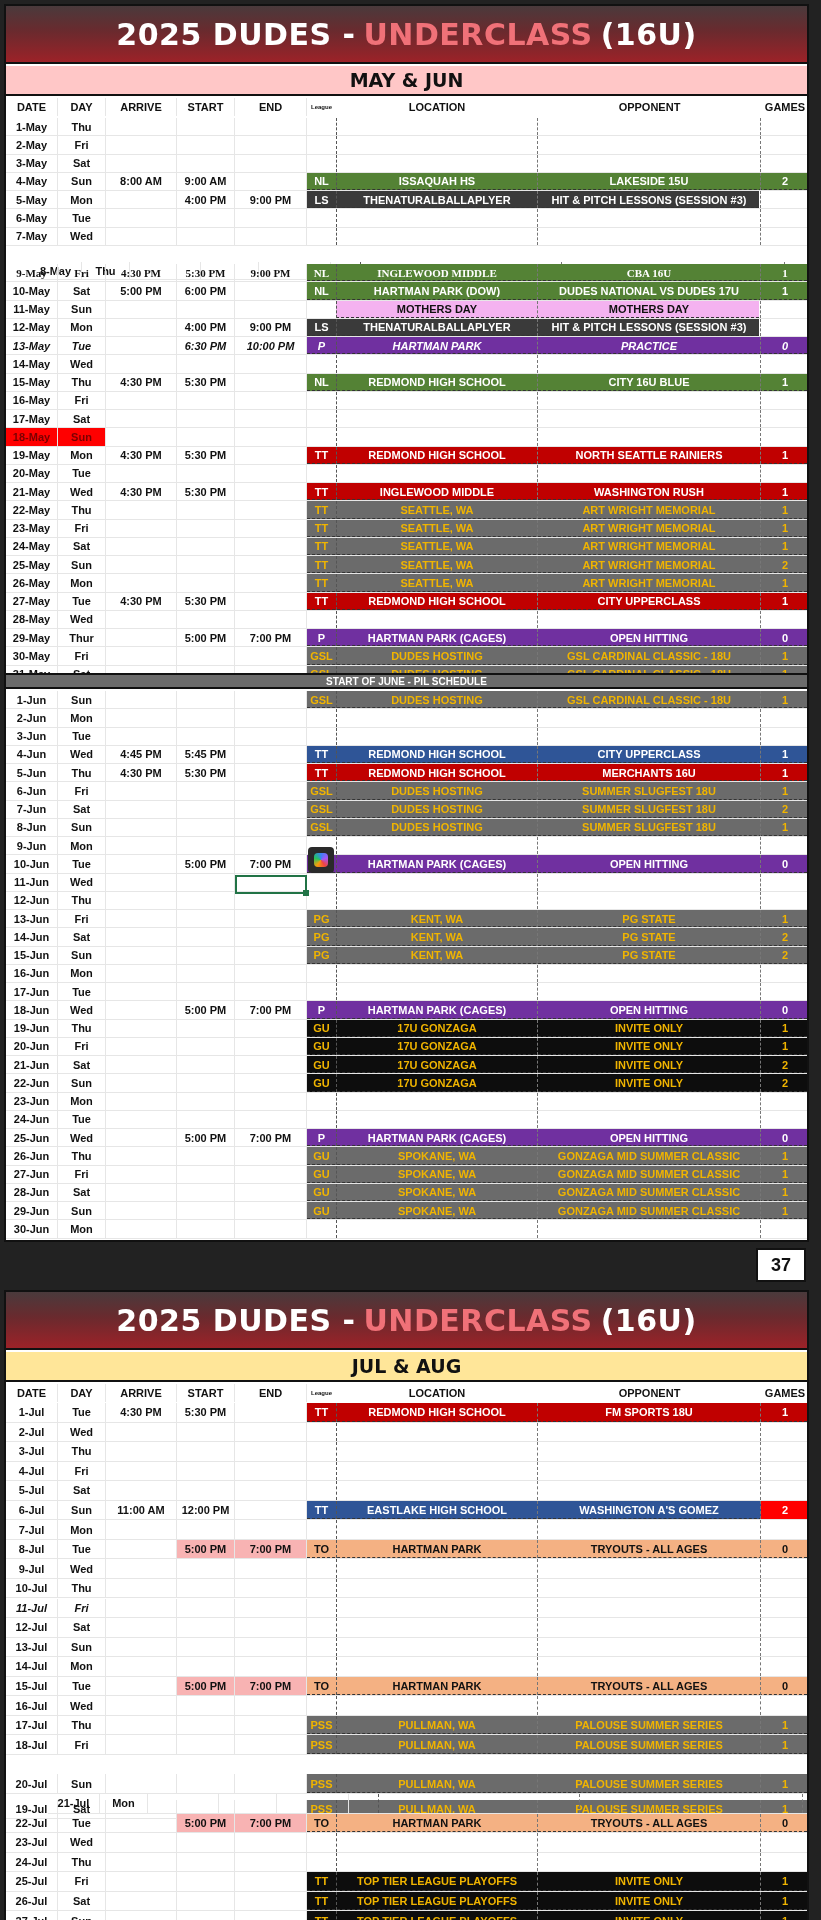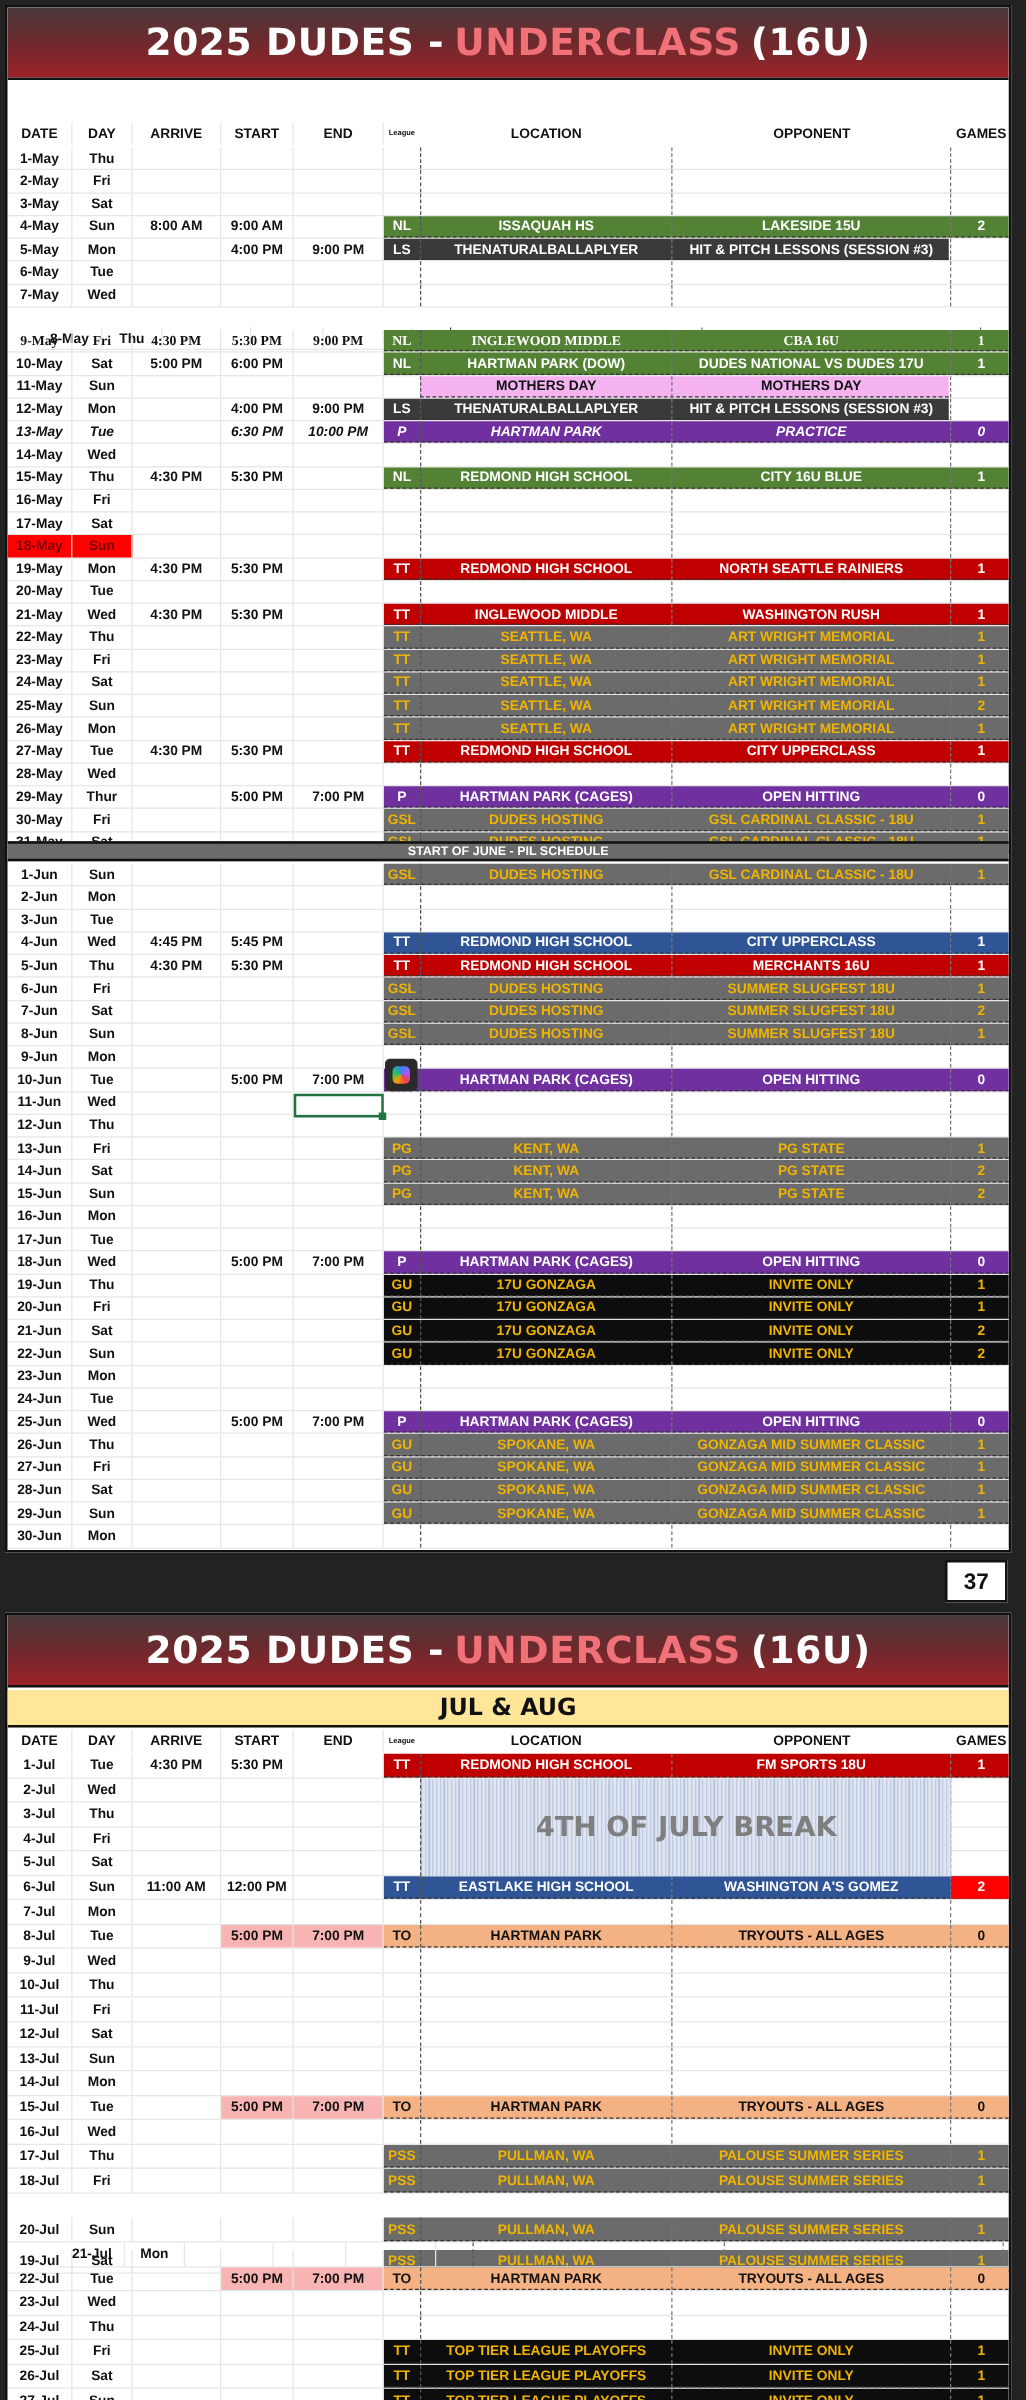--- a/index.html
+++ b/index.html
@@ -46,20 +46,21 @@
 </style>
 </head>
 <body>
 
 <div class="sheet" style="top:4px;height:1238px;">
   <div class="title-bar">
     <span>2025 DUDES -</span>
     <span class="accent">UNDERCLASS</span>
     <span>(16U)</span>
   </div>
+  <div class="month-band" style="background:#ffc7c7;">MAY &amp; JUN</div>
   <div class="hdr" style="top:92px;">
     <span class="c-date">DATE</span>
     <span class="c-day">DAY</span>
     <span class="c-arrive">ARRIVE</span>
     <span class="c-start">START</span>
     <span class="c-end">END</span>
     <span class="c-league">League</span>
     <span class="c-loc" style="border:none;">LOCATION</span>
     <span class="c-opp" style="border:none;">OPPONENT</span>
     <span class="c-games">GAMES</span>
@@ -912,21 +913,21 @@
         <span class="c-date">10-Jul</span>
         <span class="c-day">Thu</span>
         <span class="c-arrive"></span>
         <span class="c-start"></span>
         <span class="c-end"></span>
         <span class="c-league"></span>
         <span class="c-loc"></span>
         <span class="c-opp"></span>
         <span class="c-games"></span>
       </div>
-      <div class="row" style="top: 306.5px; height: 19.55px;">
+      <div class="row" style="top: 306.5px; height: 19.55px; font-style: italic;">
         <span class="c-date">11-Jul</span>
         <span class="c-day">Fri</span>
         <span class="c-arrive"></span>
         <span class="c-start"></span>
         <span class="c-end"></span>
         <span class="c-league"></span>
         <span class="c-loc"></span>
         <span class="c-opp"></span>
         <span class="c-games"></span>
       </div>
@@ -1109,14 +1110,13 @@
         <span class="c-day">Sun</span>
         <span class="c-arrive"></span>
         <span class="c-start"></span>
         <span class="c-end"></span>
         <span class="c-league" style="color: rgb(240, 180, 0);">TT</span>
         <span class="c-loc" style="color: rgb(240, 180, 0);">TOP TIER LEAGUE PLAYOFFS</span>
         <span class="c-opp" style="color: rgb(240, 180, 0);">INVITE ONLY</span>
         <span class="c-games" style="color: rgb(240, 180, 0);">1</span>
       </div>
     </div>
-  <div class="break-box" style="top:131px;height:78px;">4TH OF JULY BREAK</div>
 </div>
 
 </body></html>

